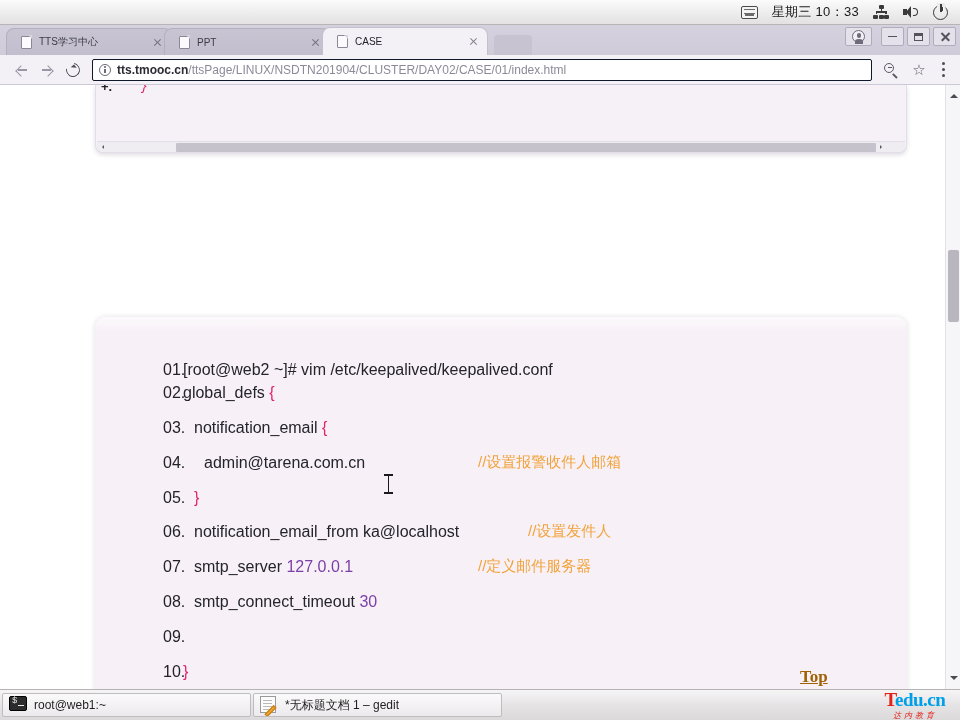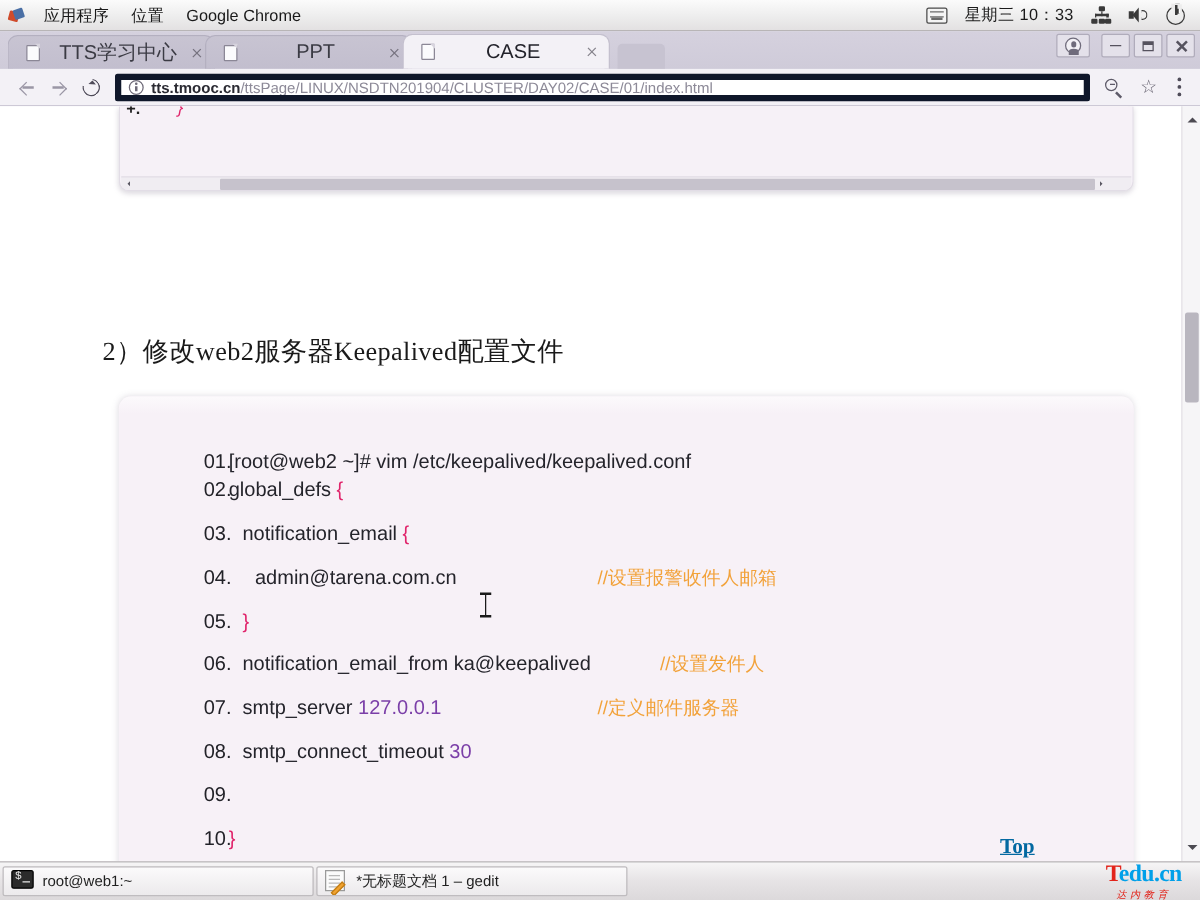--- a/index.html
+++ b/index.html
@@ -90,28 +90,27 @@
     position: relative; height: 30px; width: 100%;
     background: linear-gradient(to bottom, #d5d1de 0%, #cfcbd9 100%);
     display: flex; align-items: flex-end;
     padding-left: 6px;
   }
   .tab {
     position: relative; height: 27px; width: 166px;
     margin-right: -8px;
     display: flex; align-items: center;
     padding: 0 6px 0 14px;
-    font-size: 16px; color: #3b3b44;
+    font-size: 10px; color: #3b3b44;
     background: linear-gradient(to bottom, #c8c4d2 0%, #c2bece 100%);
     border: 1px solid #b4b0c0; border-bottom: none;
     border-radius: 8px 8px 0 0;
     transform: skewX(0deg);
     cursor: pointer;
     overflow: hidden;
-    text-align: center;
   }
   .tab.active {
     background: #f3f1f6;
     border-color: #c4c0ce;
     z-index: 5;
     color: #22222a;
     height: 28px;
   }
   .tab-favicon {
     width: 11px; height: 13px; flex: none; margin-right: 7px;
@@ -166,21 +165,21 @@
   .arrow-r::before {
     content:""; position:absolute; right:1px; top:2.5px; width:7px; height:7px;
     border-right:1.6px solid #9a96a5; border-top:1.6px solid #9a96a5; transform: rotate(45deg);
   }
   .arrow-r::after { content:""; position:absolute; left:0px; top:5.2px; width:9px; height:1.6px; background:#9a96a5;}
   .reload { width:14px; height:14px; border:1.9px solid #4e4a58; border-radius:50%;
             border-top-color: transparent; transform: rotate(-35deg); position:relative;}
   .reload::after { content:""; position:absolute; right:-1px; top:-1.5px; border:3.2px solid transparent; border-bottom-color:#4e4a58; transform: rotate(40deg);}
   .omnibox {
     flex: 1; height: 22px; margin: 0 6px; background: #ffffff;
-    border: 5px solid #0f172a; border-radius: 2px;
+    border: 1px solid #0f172a; border-radius: 2px;
     display: flex; align-items: center; padding: 0 6px;
     font-size: 12px; overflow: hidden;
   }
   .info-ico {
     width: 12px; height: 12px; border: 1.3px solid #6e6a78; border-radius: 50%;
     flex: none; margin-right: 6px; position: relative;
   }
   .info-ico::before { content:""; position:absolute; left:4.3px; top:1.8px; width:1.6px; height:1.6px; background:#6e6a78; border-radius:50%;}
   .info-ico::after  { content:""; position:absolute; left:4.3px; top:4.4px; width:1.6px; height:4.4px; background:#6e6a78;}
   .url-host { color: #2b2b33; font-weight: bold; }
@@ -263,21 +262,21 @@
   }
   .code { flex: 1; position: relative; }
   .pink   { color: #e0246b; }
   .purple { color: #7b3fa8; }
   .cmt-pos { position: absolute; font-size: 15px; color: #f2a23a; white-space: nowrap; }
 
   .top-link {
     position: absolute; left: 800px; top: 582px;
     font-family: "Liberation Serif","DejaVu Serif", serif;
     font-size: 17px; font-weight: bold;
-    color: #0369a1; text-decoration: underline; cursor: pointer;
+    color: #a16207; text-decoration: underline; cursor: pointer;
   }
 
   
   .text-cursor {
     position: absolute; left: 384px; top: 389px; width: 9px; height: 20px; z-index: 40;
   }
   .text-cursor .bar { position:absolute; left:3.6px; top:2px; width:1.6px; height:16px; background:#1a1a1a;}
   .text-cursor .tp  { position:absolute; left:0; top:0px; width:9px; height:1.6px; background:#1a1a1a;}
   .text-cursor .bt  { position:absolute; left:0; bottom:0px; width:9px; height:1.6px; background:#1a1a1a;}
 
@@ -336,29 +335,20 @@
   }
   .tedu-main .t1 { color:#e2231a; } .tedu-main .t2 { color:#00a0e9; }
   .tedu-sub { font-size: 8px; color: #e2231a; letter-spacing: 3px; margin-top: 1px; font-style: italic; }
 </style>
 </head>
 <body>
 
 <div id="root">
 
   <div class="sysbar">
-    <div class="sysbar-left">
-      <div class="sysbar-app-icon">
-        <div class="f1"></div>
-          <div class="f2"></div>
-      </div>
-      <div class="sysbar-menu">应用程序</div>
-      <div class="sysbar-menu">位置</div>
-      <div class="sysbar-menu">Google Chrome</div>
-    </div>
     <div class="sysbar-spacer"></div>
     <div class="sysbar-right">
       <div class="tray-item">
           <div class="ico-kbd"></div>
         </div>
       <div class="tray-item">
         <span class="sysbar-clock">星期三 10：33</span>
       </div>
       <div class="tray-item">
         <div class="ico-net">
@@ -464,21 +454,20 @@
         <div class="codepanel-top">
           <div class="ct-linelabel">+.</div>
           <div class="ct-brace">}</div>
           <div class="ct-hscroll">
             <div class="lt"></div>
             <div class="thumb"></div>
             <div class="rt"></div>
           </div>
         </div>
 
-        <div class="section-heading">2）修改web2服务器Keepalived配置文件</div>
 
         <div class="codepanel">
           <div class="shade"></div>
           <div id="code-lines">
               <div class="codeline" style="top: 36px;">
                 <span class="ln">01.</span>
                 <span class="code" style="padding-left: 0px;"><span>[root@web2 ~]# vim /etc/keepalived/keepalived.conf</span></span>
               </div>
               <div class="codeline" style="top: 58.8px;">
                 <span class="ln">02.</span>
@@ -491,21 +480,21 @@
               <div class="codeline" style="top: 128.4px;">
                 <span class="ln">04.</span>
                 <span class="code" style="padding-left: 21px;"><span>admin@tarena.com.cn</span><span class="cmt-pos" style="left: 295px; top: -1px;">//设置报警收件人邮箱</span></span>
               </div>
               <div class="codeline" style="top: 163.2px;">
                 <span class="ln">05.</span>
                 <span class="code" style="padding-left: 11px;"><span class="pink">}</span></span>
               </div>
               <div class="codeline" style="top: 198px;">
                 <span class="ln">06.</span>
-                <span class="code" style="padding-left: 11px;"><span>notification_email_from ka@keepalived</span><span class="cmt-pos" style="left: 345px; top: -1px;">//设置发件人</span></span>
+                <span class="code" style="padding-left: 11px;"><span>notification_email_from ka@localhost</span><span class="cmt-pos" style="left: 345px; top: -1px;">//设置发件人</span></span>
               </div>
               <div class="codeline" style="top: 232.8px;">
                 <span class="ln">07.</span>
                 <span class="code" style="padding-left: 11px;"><span>smtp_server </span><span class="purple">127.0.0.1</span><span class="cmt-pos" style="left: 295px; top: -1px;">//定义邮件服务器</span></span>
               </div>
               <div class="codeline" style="top: 267.6px;">
                 <span class="ln">08.</span>
                 <span class="code" style="padding-left: 11px;"><span>smtp_connect_timeout </span><span class="purple">30</span></span>
               </div>
               <div class="codeline" style="top: 302.4px;">

